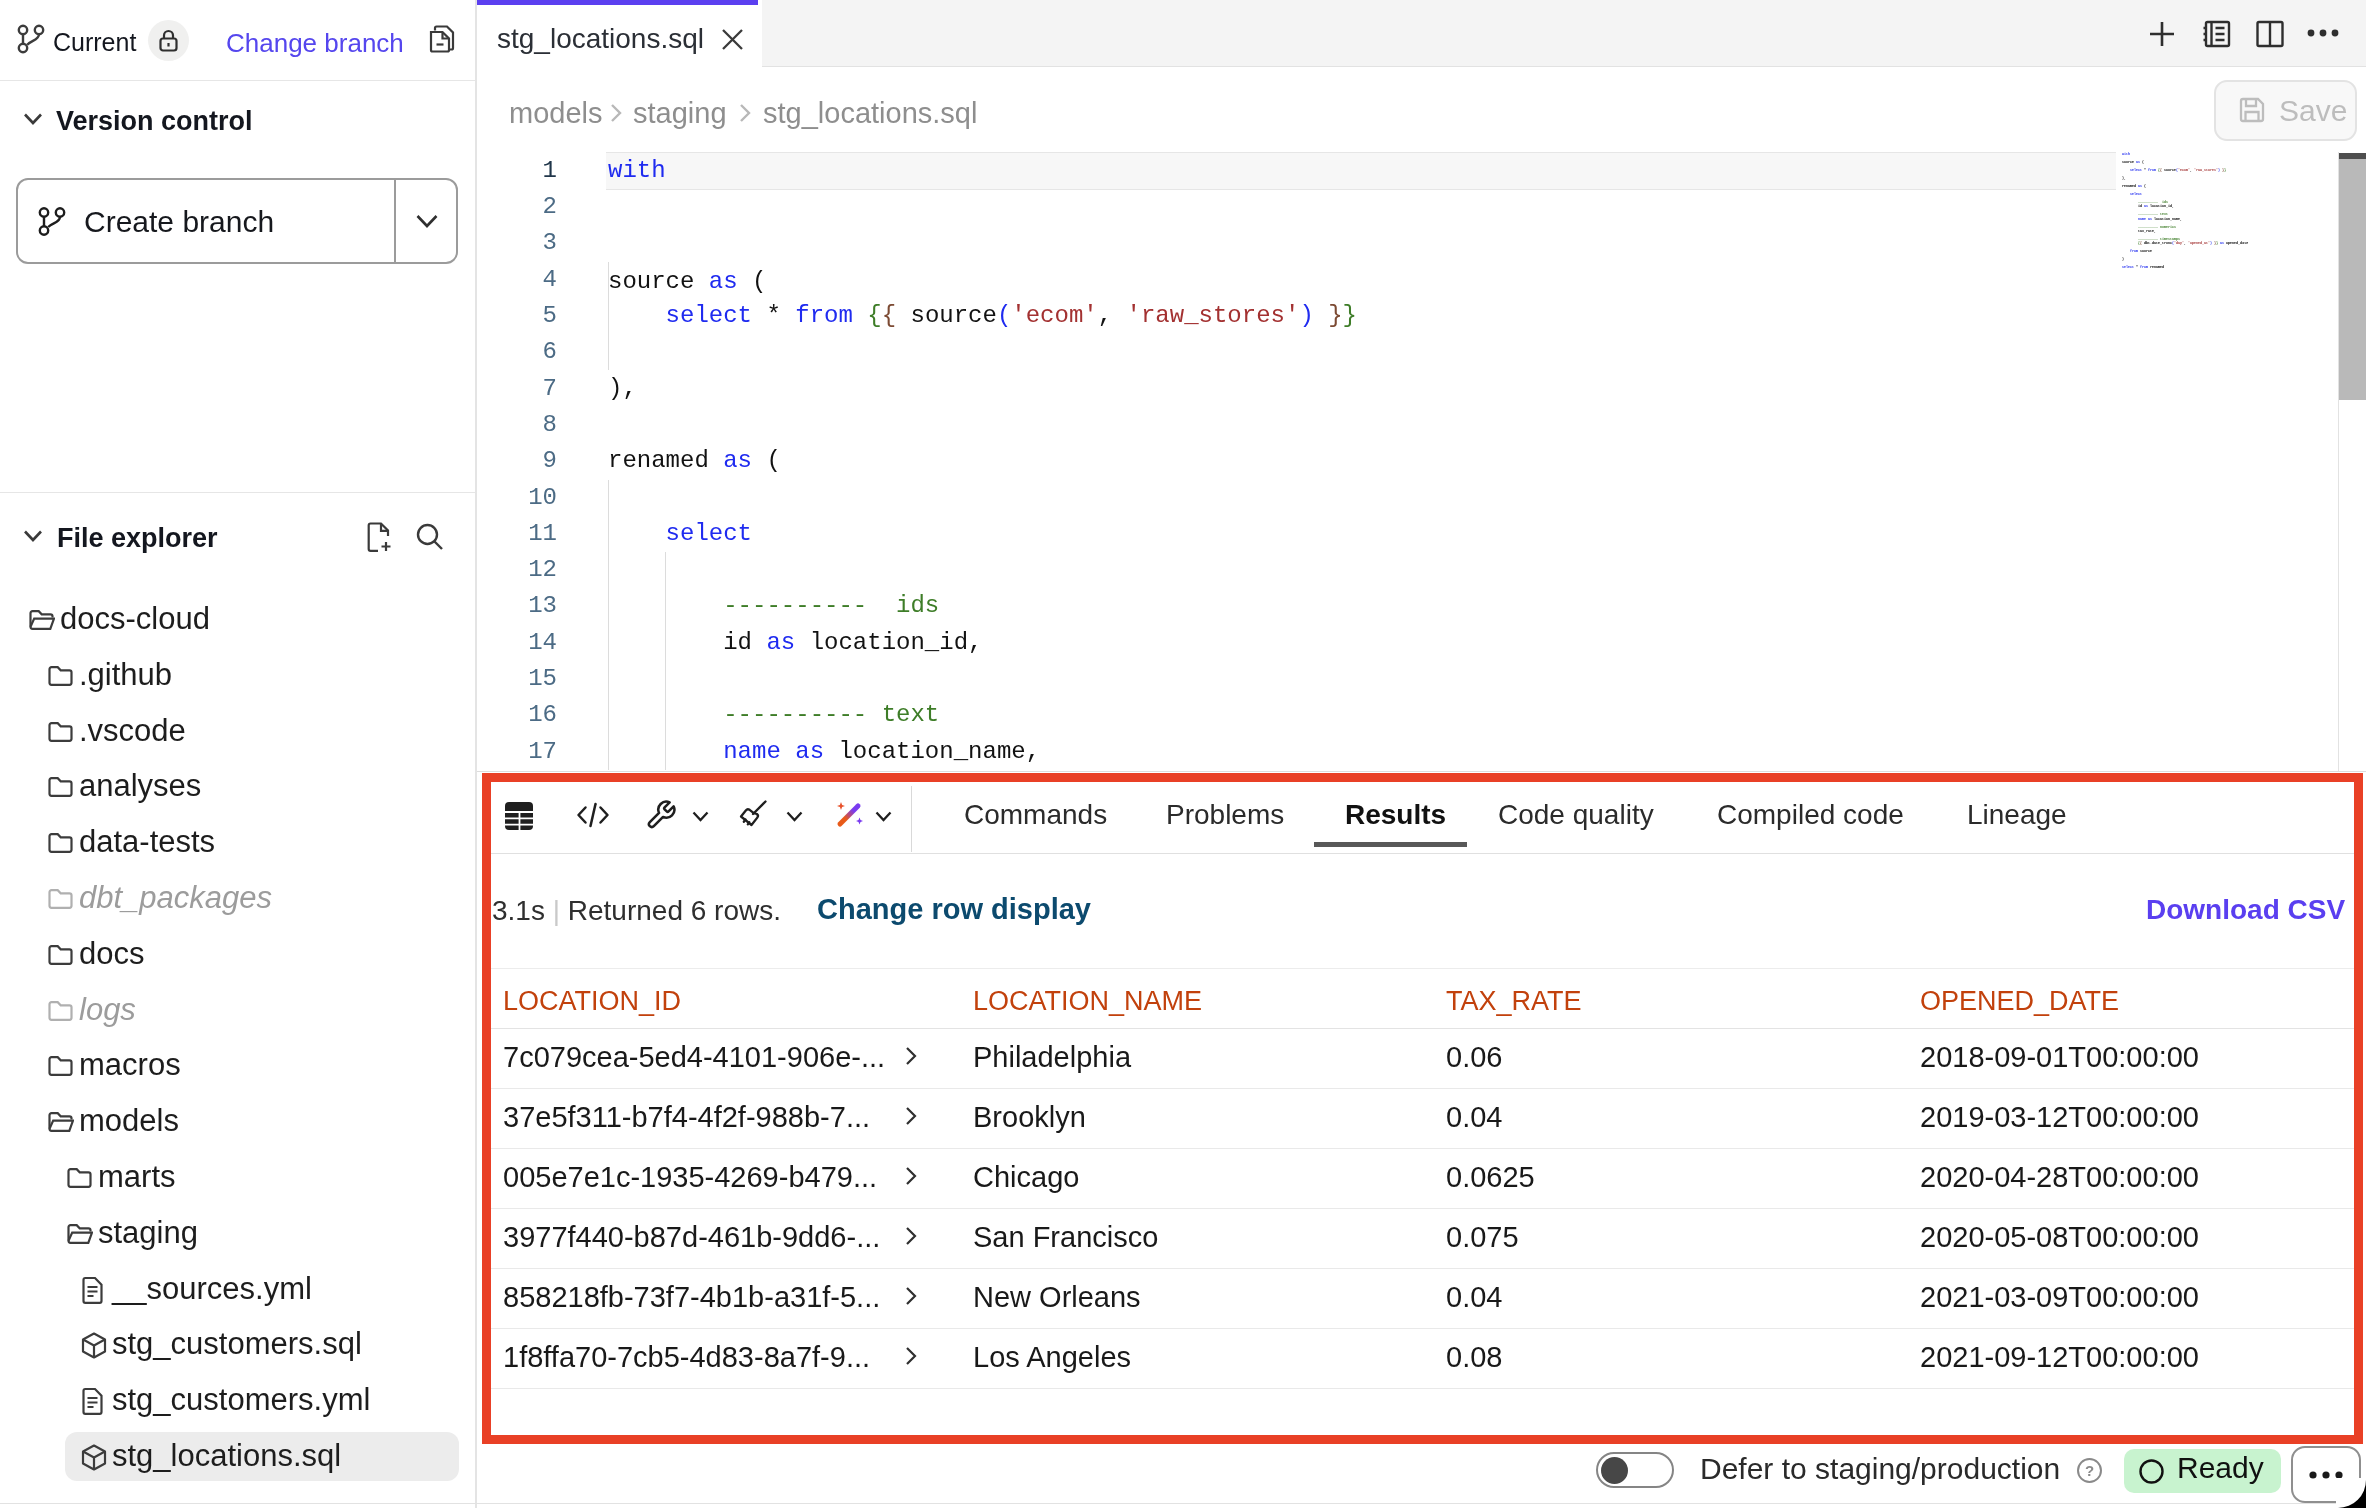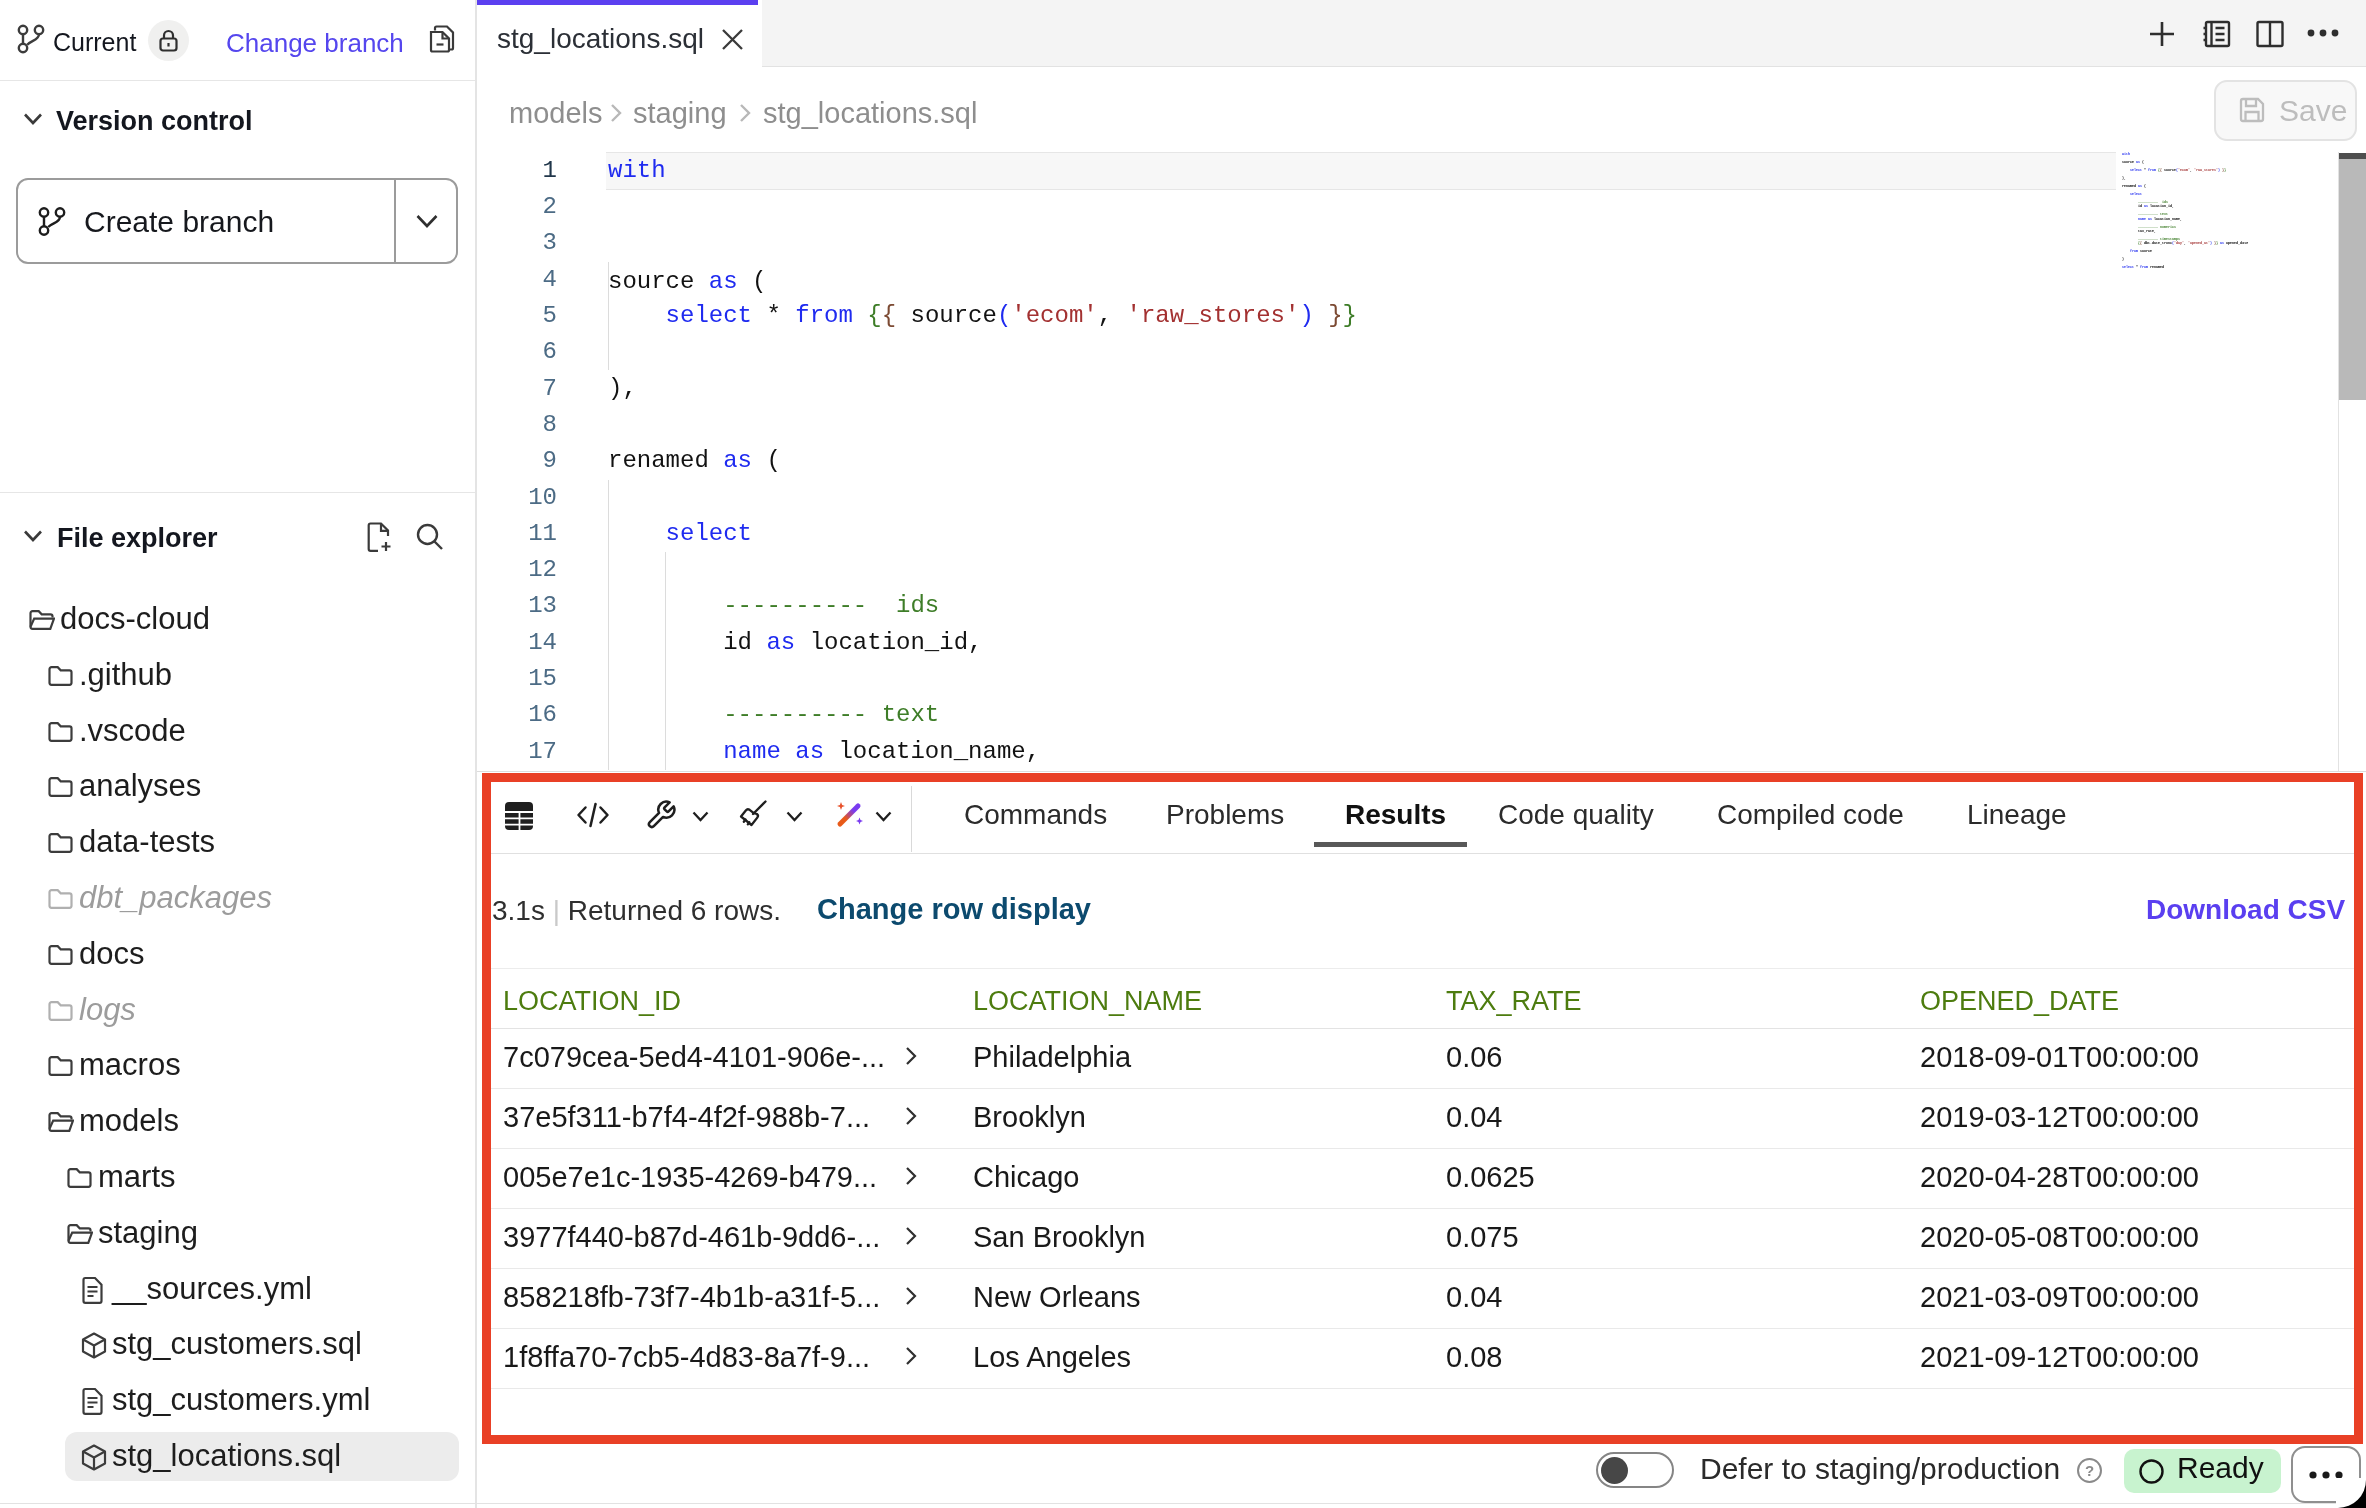--- a/index.html
+++ b/index.html
@@ -14,21 +14,21 @@
   .blu{color:#1f2bf0;}
   .codeline{position:absolute;left:608px;font-family:"Liberation Mono",monospace;
             font-size:24px;line-height:36px;white-space:pre;color:#121212;}
   .lnum{position:absolute;width:62px;text-align:right;font-family:"Liberation Mono",monospace;
         font-size:24px;line-height:36px;color:#4c6b85;}
   .treerow{position:absolute;font-size:31px;color:#1d1d1d;white-space:nowrap;}
   .treegray{color:#9c9c9c;font-style:italic;}
   .hdr{font-size:27px;font-weight:bold;color:#14171f;}
   .tabtxt{position:absolute;font-size:28px;color:#2b2b2b;white-space:nowrap;}
   .cell{position:absolute;font-size:29px;color:#191919;white-space:nowrap;}
-  .th{position:absolute;font-size:27px;color:#4d7c0f;white-space:nowrap;}
+  .th{position:absolute;font-size:27px;color:#c2410c;white-space:nowrap;}
   svg{display:block;}
 </style>
 </head>
 <body>
 <div id="root">
 
   <div class="abs" style="left:475px;top:0;width:2px;height:1508px;background:#e4e4e4;"></div>
 
   <svg class="abs" style="left:17px;top:23px;" width="28" height="32" viewBox="0 0 28 32">
     <g fill="none" stroke="#3c3c3c" stroke-width="2.4">
@@ -401,21 +401,21 @@
       <path d="M4 3 L12 11 L4 19" fill="none" stroke="#2f2f2f" stroke-width="2.2"></path>
     </svg>
   <div class="cell" style="left:973px;top:1161px;">Chicago</div>
   <div class="cell" style="left:1446px;top:1161px;">0.0625</div>
   <div class="cell" style="left:1920px;top:1161px;">2020-04-28T00:00:00</div>
   <div class="abs" style="left:491px;top:1208px;width:1863px;height:1px;background:#e9e9e9;"></div>
   <div class="cell" style="left:503px;top:1221px;">3977f440-b87d-461b-9dd6-...</div>
   <svg class="abs" style="left:903px;top:1225px;" width="16" height="22" viewBox="0 0 16 22">
       <path d="M4 3 L12 11 L4 19" fill="none" stroke="#2f2f2f" stroke-width="2.2"></path>
     </svg>
-  <div class="cell" style="left:973px;top:1221px;">San Brooklyn</div>
+  <div class="cell" style="left:973px;top:1221px;">San Francisco</div>
   <div class="cell" style="left:1446px;top:1221px;">0.075</div>
   <div class="cell" style="left:1920px;top:1221px;">2020-05-08T00:00:00</div>
   <div class="abs" style="left:491px;top:1268px;width:1863px;height:1px;background:#e9e9e9;"></div>
   <div class="cell" style="left:503px;top:1281px;">858218fb-73f7-4b1b-a31f-5...</div>
   <svg class="abs" style="left:903px;top:1285px;" width="16" height="22" viewBox="0 0 16 22">
       <path d="M4 3 L12 11 L4 19" fill="none" stroke="#2f2f2f" stroke-width="2.2"></path>
     </svg>
   <div class="cell" style="left:973px;top:1281px;">New Orleans</div>
   <div class="cell" style="left:1446px;top:1281px;">0.04</div>
   <div class="cell" style="left:1920px;top:1281px;">2021-03-09T00:00:00</div>

